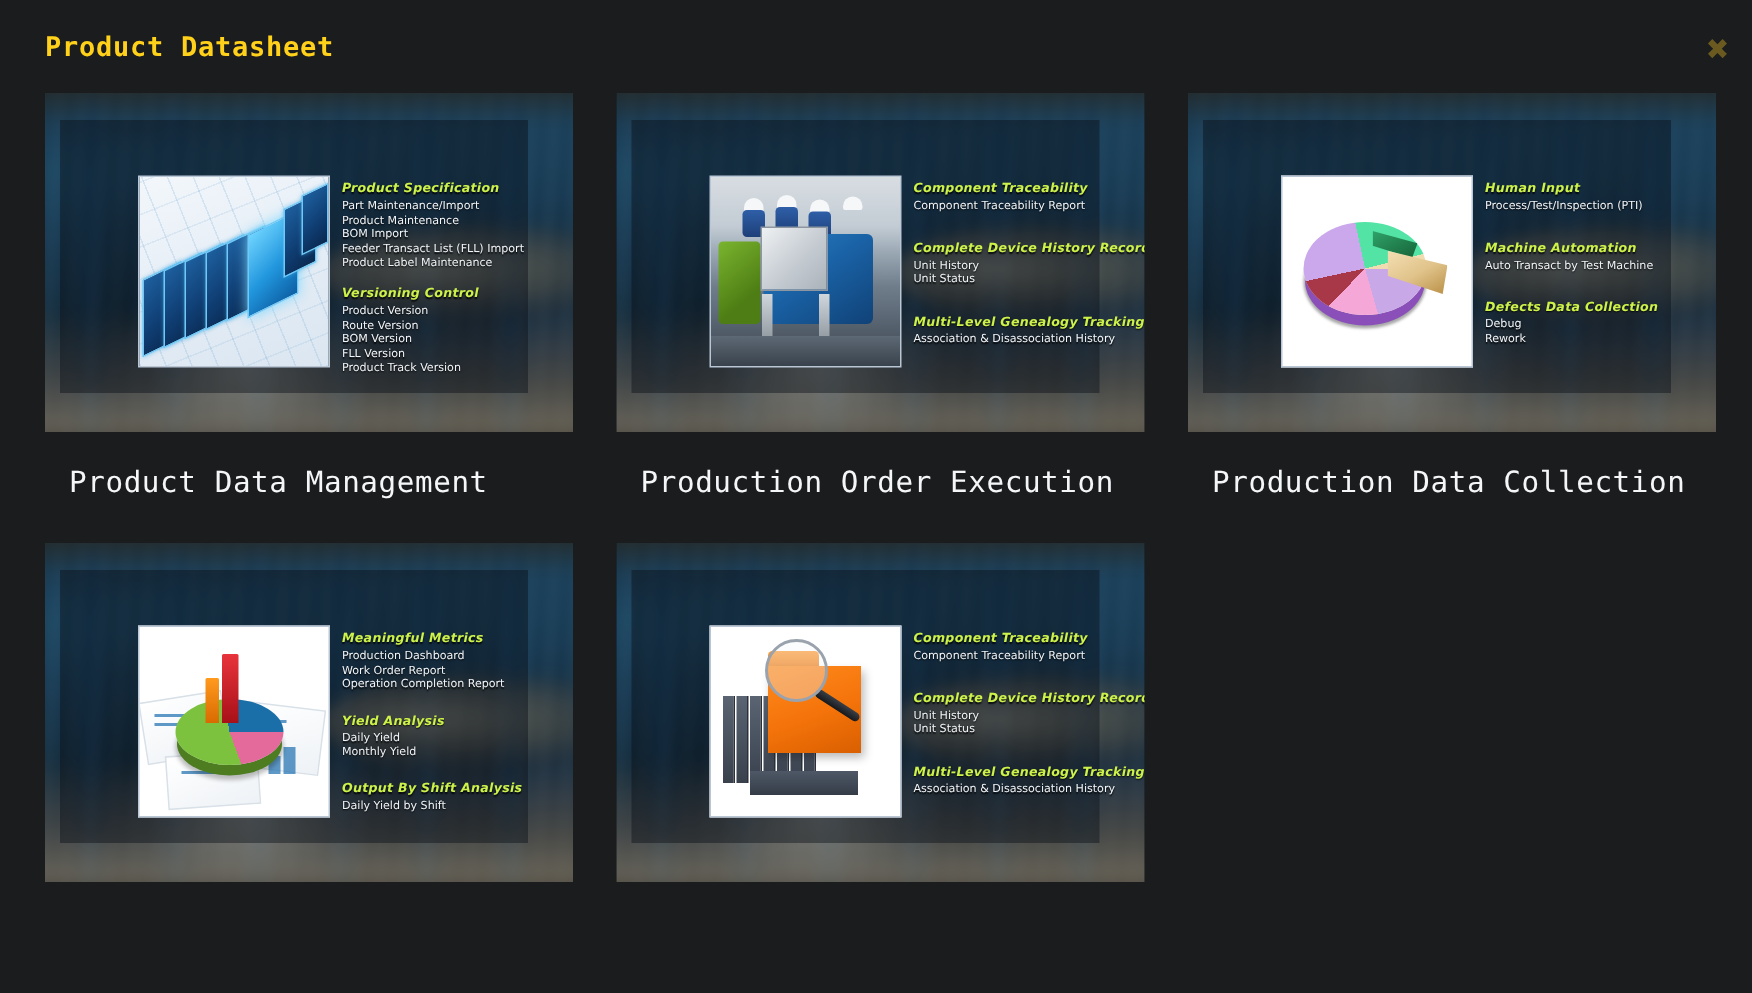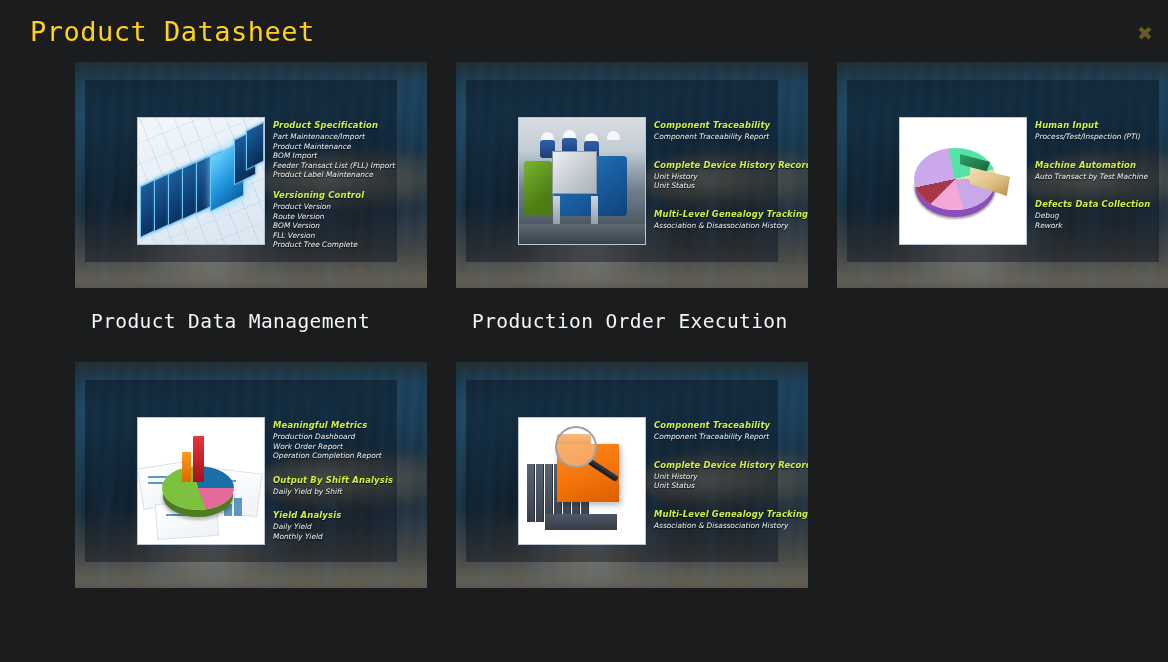--- a/index.html
+++ b/index.html
@@ -22,22 +22,22 @@
   .header {
     position: relative;
     height: 62px;
     display: flex;
     align-items: center;
     padding: 0 24px 0 30px;
     background: #1a1c1e;
   }
   .page-title {
     font-family: "DejaVu Sans Mono", "Liberation Mono", monospace;
-    font-size: 27px;
-    font-weight: normal;
+    font-size: 18px;
+    font-weight: bold;
     letter-spacing: 0.5px;
     color: #ffd11a;
     white-space: nowrap;
   }
   .close-btn {
     position: absolute;
     right: 12px; top: 22px;
     width: 22px; height: 22px;
     line-height: 22px;
     text-align: center;
@@ -49,21 +49,21 @@
   }
 
   
   .grid {
     display: grid;
     grid-template-columns: repeat(3, 352px);
     gap: 29px 29px;
     padding: 0 0 0 30px;
     align-content: start;
   }
-  .card { width: 352px; margin-left: 45px; }
+  .card { width: 352px; }
 
   .card-thumb {
     position: relative;
     width: 352px;
     height: 226px;
     overflow: hidden;
     background: #0a1016;
   }
 
   
@@ -342,21 +342,20 @@
     margin-bottom: 2px;
     white-space: nowrap;
   }
   .feat-item {
     font-family: "DejaVu Sans", "Liberation Sans", sans-serif;
     font-size: 7.4px;
     line-height: 9.6px;
     color: #f2f5f8;
     text-shadow: 0 1px 1px rgba(0,0,0,0.9);
     white-space: nowrap;
-    font-style: italic;
   }
 
   .card-label {
     font-family: "DejaVu Sans Mono", "Liberation Mono", monospace;
     font-size: 19.5px;
     color: #f4f6f8;
     letter-spacing: 0.4px;
     padding: 22px 0 0 16px;
     white-space: nowrap;
   }
@@ -398,21 +397,21 @@
             <div class="feat-item">BOM Import</div>
             <div class="feat-item">Feeder Transact List (FLL) Import</div>
             <div class="feat-item">Product Label Maintenance</div>
           </div>
           <div class="feat-group">
             <div class="feat-head">Versioning Control</div>
             <div class="feat-item">Product Version</div>
             <div class="feat-item">Route Version</div>
             <div class="feat-item">BOM Version</div>
             <div class="feat-item">FLL Version</div>
-            <div class="feat-item">Product Tree Complete</div>
+            <div class="feat-item">Product Track Version</div>
           </div>
         </div>
       </div>
       <div class="card-label">Product Data Management</div>
     </div>
 
     <div class="card">
       <div class="card-thumb">
         <div class="bg"></div>
         <div class="panel"></div>
@@ -470,20 +469,21 @@
             <div class="feat-head">Machine Automation</div>
             <div class="feat-item">Auto Transact by Test Machine</div>
           </div>
           <div class="feat-group" style="margin-top:18px;">
             <div class="feat-head">Defects Data Collection</div>
             <div class="feat-item">Debug</div>
             <div class="feat-item">Rework</div>
           </div>
         </div>
       </div>
+      <div class="card-label">Production Data Collection</div>
     </div>
 
     <div class="card">
       <div class="card-thumb">
         <div class="bg"></div>
         <div class="panel"></div>
         <div class="shot shot-pp">
           <div class="paper" style="left:2px;  top:46px; width:56px; height:42px; transform:rotate(-9deg);"></div>
           <div class="paper" style="left:64px; top:52px; width:58px; height:44px; transform:rotate(7deg);"></div>
           <div class="paper" style="left:18px; top:84px; width:62px; height:36px; transform:rotate(-4deg);"></div>
@@ -499,27 +499,27 @@
           <div class="bar" style="left:55px; width:11px; height:46px; background:linear-gradient(#e8343c,#a81018);"></div>
         </div>
         <div class="features">
           <div class="feat-group">
             <div class="feat-head">Meaningful Metrics</div>
             <div class="feat-item">Production Dashboard</div>
             <div class="feat-item">Work Order Report</div>
             <div class="feat-item">Operation Completion Report</div>
           </div>
           <div class="feat-group" style="margin-top:14px;">
-            <div class="feat-head">Output By Shift Analysis</div>
-            <div class="feat-item">Daily Yield by Shift</div>
-          </div>
-          <div class="feat-group" style="margin-top:14px;">
             <div class="feat-head">Yield Analysis</div>
             <div class="feat-item">Daily Yield</div>
             <div class="feat-item">Monthly Yield</div>
+          </div>
+          <div class="feat-group" style="margin-top:14px;">
+            <div class="feat-head">Output By Shift Analysis</div>
+            <div class="feat-item">Daily Yield by Shift</div>
           </div>
         </div>
       </div>
     </div>
 
     <div class="card">
       <div class="card-thumb">
         <div class="bg"></div>
         <div class="panel"></div>
         <div class="shot shot-ptt">

